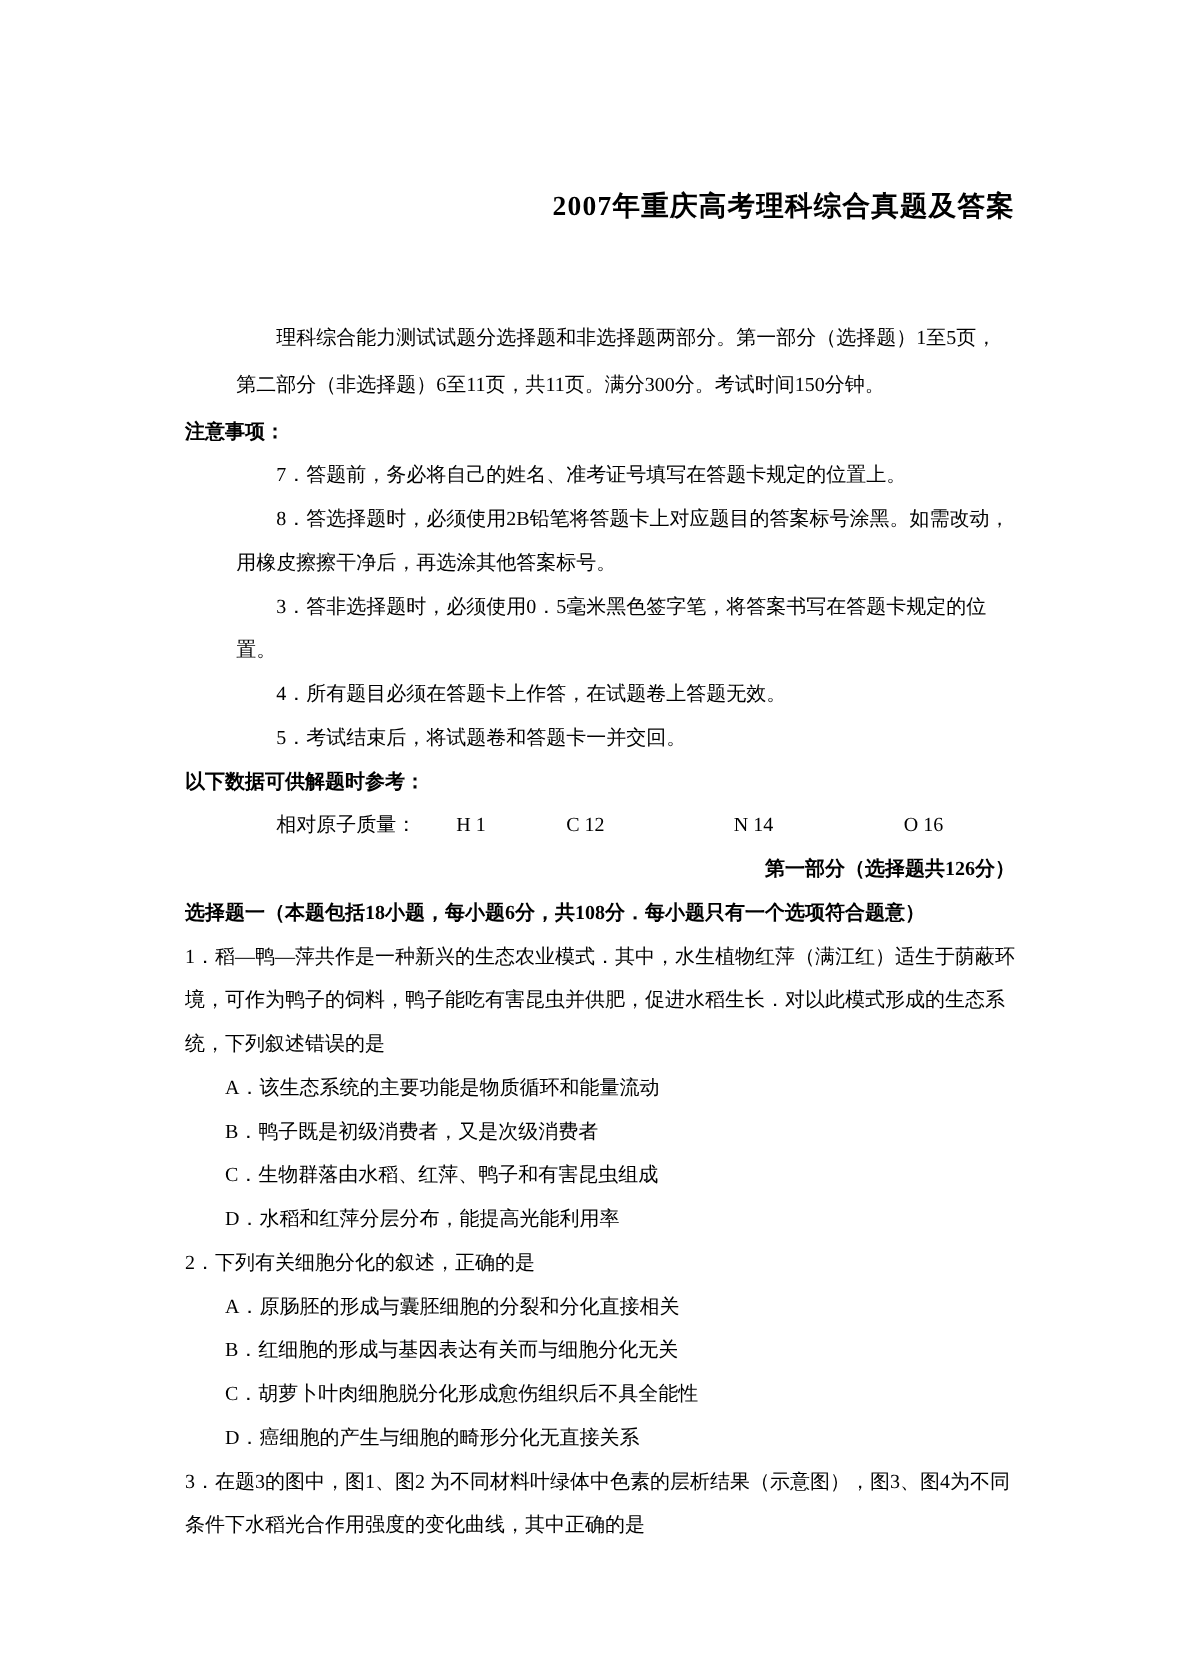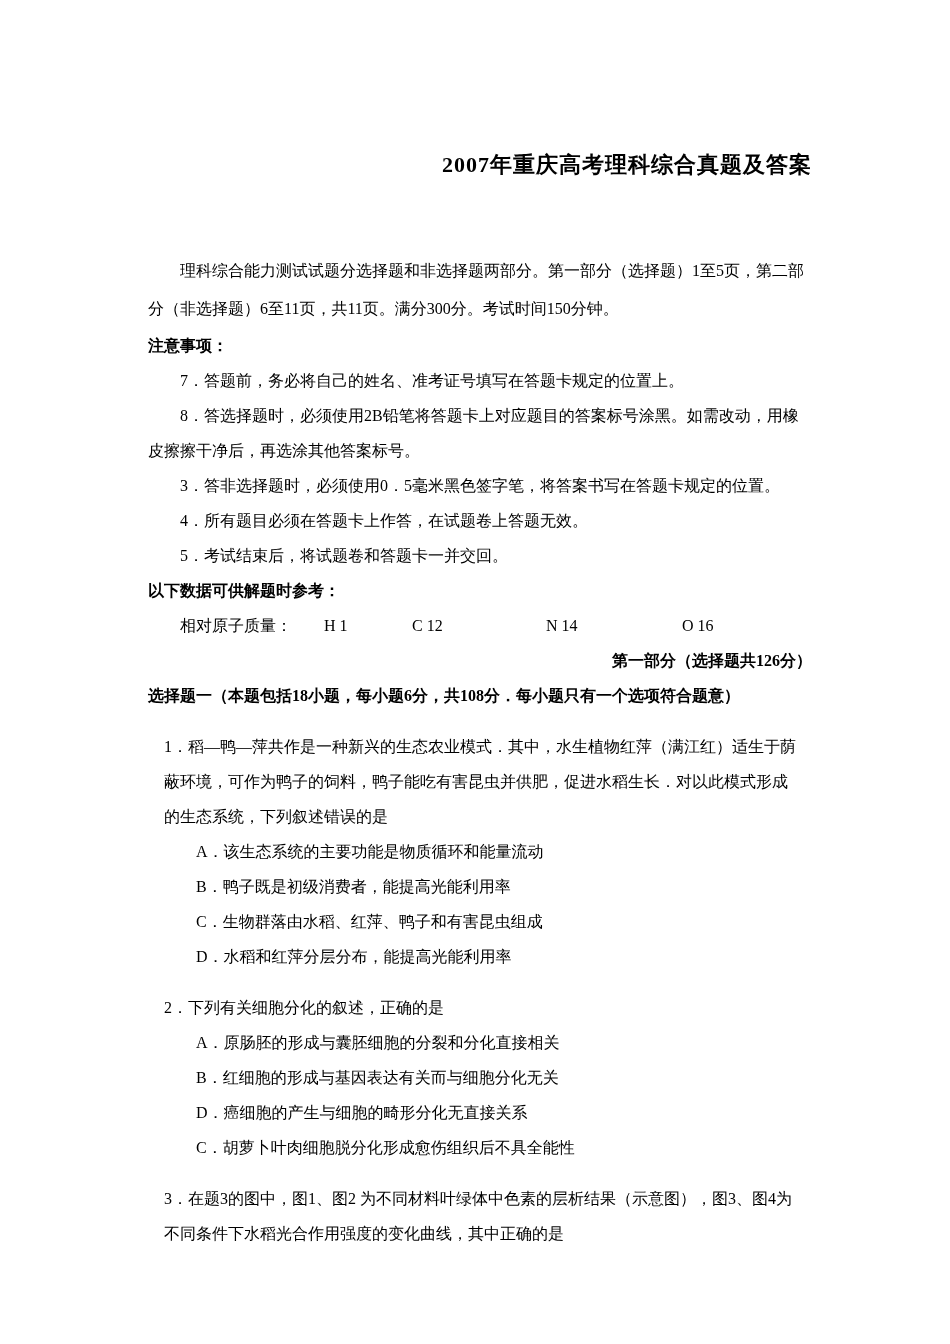--- a/index.html
+++ b/index.html
@@ -20,29 +20,29 @@
   .doc-title {
     text-align: right;
     font-size: 22px;
     font-weight: bold;
     line-height: 30px;
     margin-bottom: 72px;
     letter-spacing: 1px;
   }
   p { line-height: 35px; }
   .intro { line-height: 38px; }
-  .indent { text-indent: 2em; }
+  .indent { text-indent: 2em; margin-left: 41px; }
   .bold { font-weight: bold; }
   .center { text-align: right; }
   .ref-line { white-space: nowrap; }
   .ref-val { display: inline-block; }
   .ref-val.v0 { width: 88px; }
   .ref-val.v1 { width: 134px; }
   .ref-val.v2 { width: 136px; }
-  .question { margin: 16px; }
+  .question { margin: 0; }
   .option { text-indent: 2em; }
 </style>
 </head>
 <body>
 
 <div class="page">
 
   <h1 class="doc-title">2007年重庆高考理科综合真题及答案</h1>
 
   <p class="intro indent">理科综合能力测试试题分选择题和非选择题两部分。第一部分（选择题）1至5页，第二部分（非选择题）6至11页，共11页。满分300分。考试时间150分钟。</p>
@@ -59,30 +59,30 @@
 
   <p class="indent ref-line"><span>相对原子质量：</span><span class="ref-val v0">H 1</span><span class="ref-val v1">C 12</span><span class="ref-val v2">N 14</span><span class="ref-val v3">O 16</span></p>
 
   <p class="bold center">第一部分（选择题共126分）</p>
 
   <p class="bold">选择题一（本题包括18小题，每小题6分，共108分．每小题只有一个选项符合题意）</p>
 
   <div class="question">
     <p>1．稻—鸭—萍共作是一种新兴的生态农业模式．其中，水生植物红萍（满江红）适生于荫蔽环境，可作为鸭子的饲料，鸭子能吃有害昆虫并供肥，促进水稻生长．对以此模式形成的生态系统，下列叙述错误的是</p>
     <p class="option">A．该生态系统的主要功能是物质循环和能量流动</p>
-    <p class="option">B．鸭子既是初级消费者，能提高光能利用率</p>
+    <p class="option">B．鸭子既是初级消费者，又是次级消费者</p>
     <p class="option">C．生物群落由水稻、红萍、鸭子和有害昆虫组成</p>
     <p class="option">D．水稻和红萍分层分布，能提高光能利用率</p>
   </div>
 
   <div class="question">
     <p>2．下列有关细胞分化的叙述，正确的是</p>
     <p class="option">A．原肠胚的形成与囊胚细胞的分裂和分化直接相关</p>
     <p class="option">B．红细胞的形成与基因表达有关而与细胞分化无关</p>
+    <p class="option">C．胡萝卜叶肉细胞脱分化形成愈伤组织后不具全能性</p>
     <p class="option">D．癌细胞的产生与细胞的畸形分化无直接关系</p>
-    <p class="option">C．胡萝卜叶肉细胞脱分化形成愈伤组织后不具全能性</p>
   </div>
 
   <div class="question">
     <p>3．在题3的图中，图1、图2 为不同材料叶绿体中色素的层析结果（示意图），图3、图4为不同条件下水稻光合作用强度的变化曲线，其中正确的是</p>
   </div>
 
 </div>
 
 </body></html>

